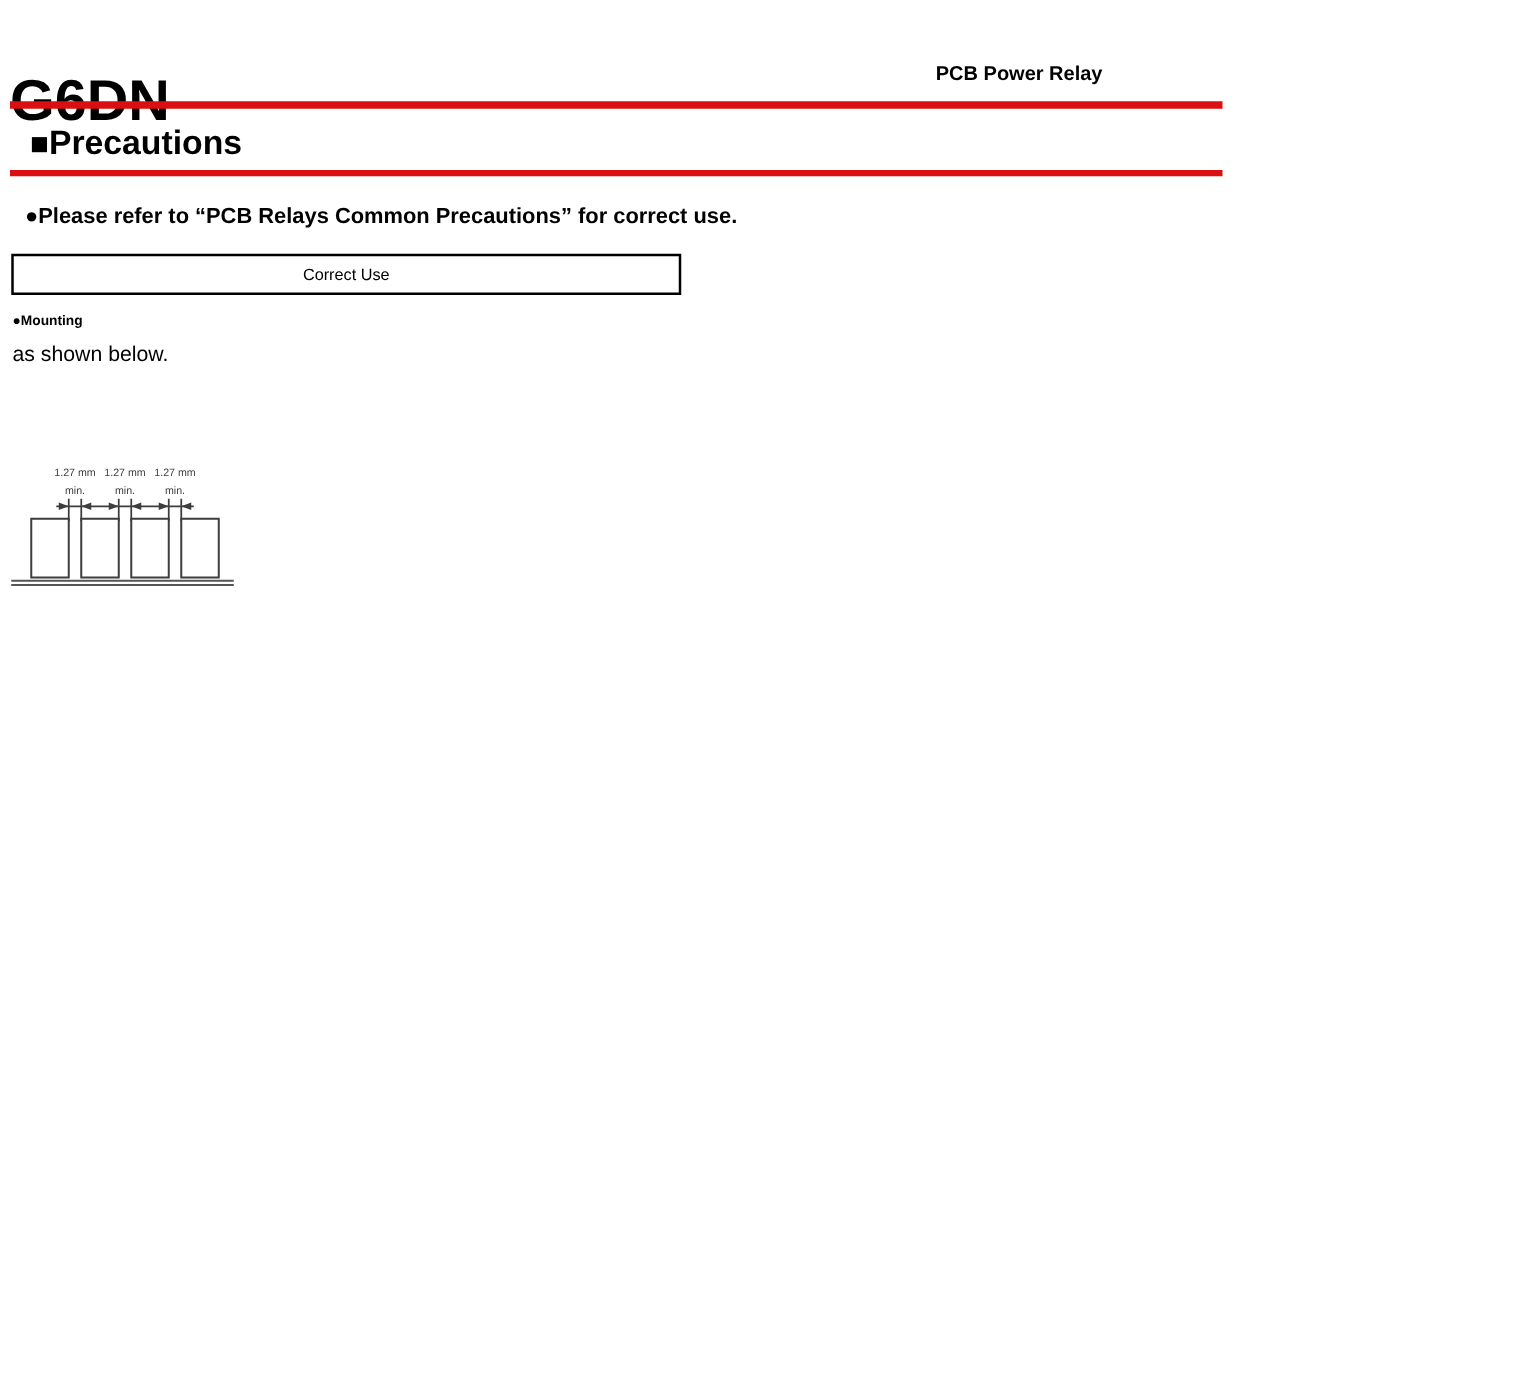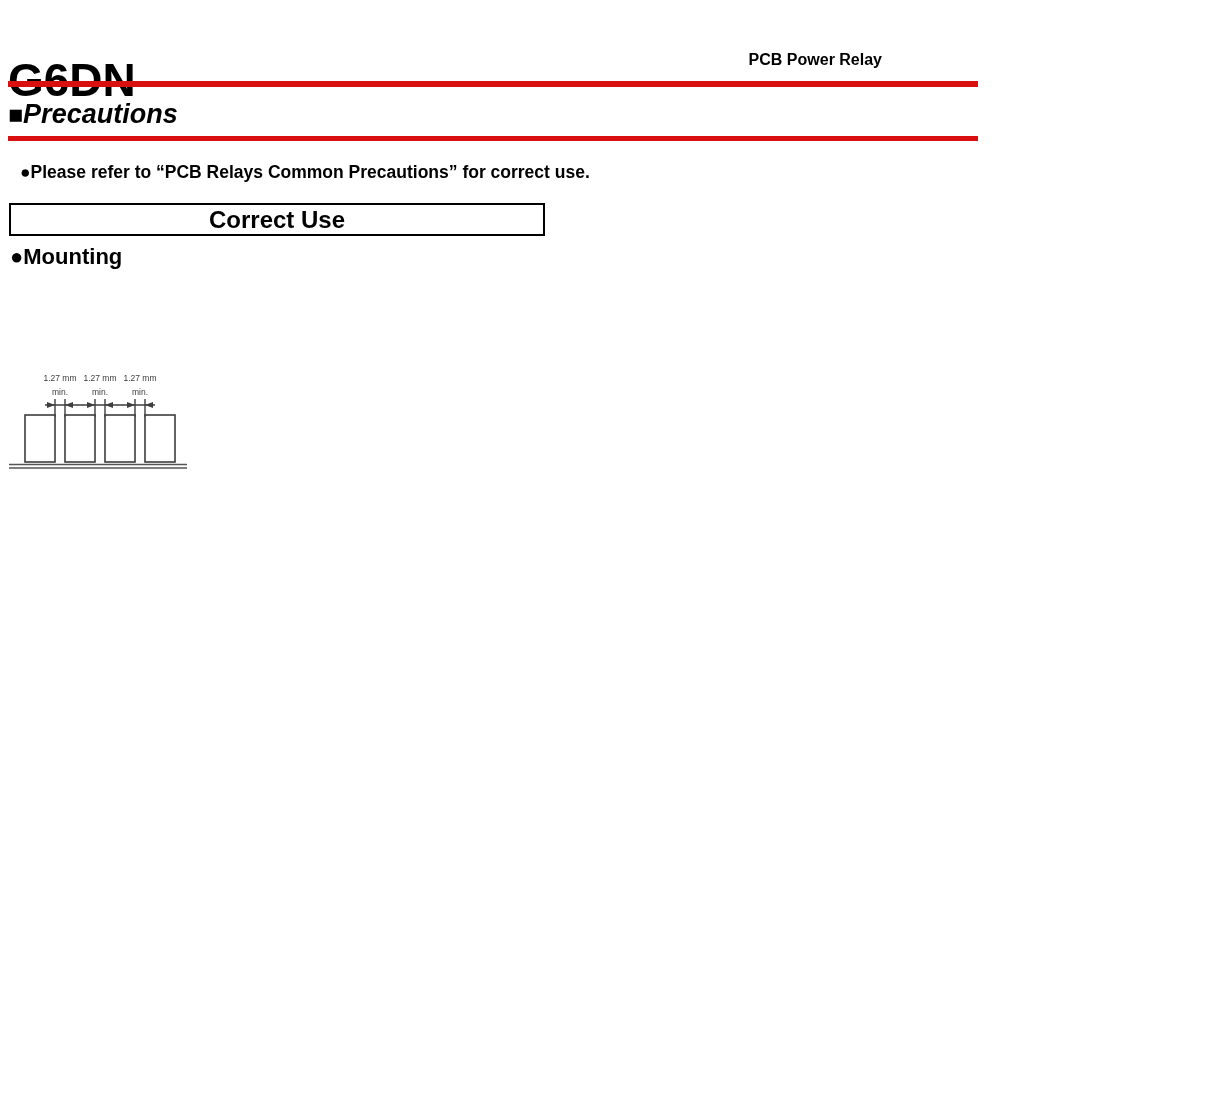--- a/index.html
+++ b/index.html
@@ -36,55 +36,54 @@
   .red-rule {
     position: absolute;
     left: 8px;
     width: 1124px;
     background: #d9100f;
   }
   .rule-1 { top: 81px; height: 6px; }
   .rule-2 { top: 136px; height: 5px; }
   .section-title {
     position: absolute;
-    left: 8px;
+    left: 24px;
     top: 99px;
     font-size: 27px;
     font-weight: bold;
     line-height: 30px;
     margin: 0;
-    font-style: italic;
   }
   .section-title .sq { font-size: 25px; }
   .note-line {
     position: absolute;
     left: 8px;
     top: 148px;
     font-size: 17.5px;
     font-weight: bold;
     line-height: 24px;
     margin: 12px;
   }
   .correct-use-box {
     position: absolute;
     left: 9px;
     top: 203px;
     width: 532px;
     height: 29px;
     border: 2px solid #000000;
     text-align: center;
-    font-size: 24px;
-    font-weight: bold;
+    font-size: 13px;
+    font-weight: normal;
     line-height: 29px;
   }
   .mounting-heading {
     position: absolute;
     left: 10px;
     top: 246px;
-    font-size: 22px;
+    font-size: 11px;
     font-weight: bold;
     line-height: 22px;
     margin: 0;
   }
   .mounting-body {
     position: absolute;
     left: 10px;
     top: 270px;
     font-size: 17px;
     font-weight: normal;
@@ -124,20 +123,21 @@
 
   <div class="correct-use-box">
     <span>Correct Use</span>
   </div>
 
   <h3 class="mounting-heading">
     <span>●</span><span>Mounting</span>
   </h3>
 
   <div class="mounting-body">
+    <div>as shown below.</div>
   </div>
 
   <svg class="diagram-svg" width="200" height="106" viewBox="0 0 200 106">
 
     <g>
       <text x="52" y="13" text-anchor="middle">1.27 mm</text>
       <text x="52" y="27" text-anchor="middle">min.</text>
     </g>
     <g>
       <text x="92" y="13" text-anchor="middle">1.27 mm</text>

